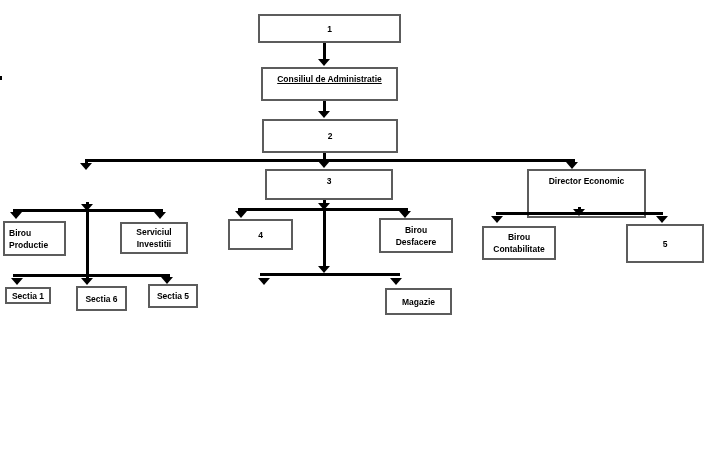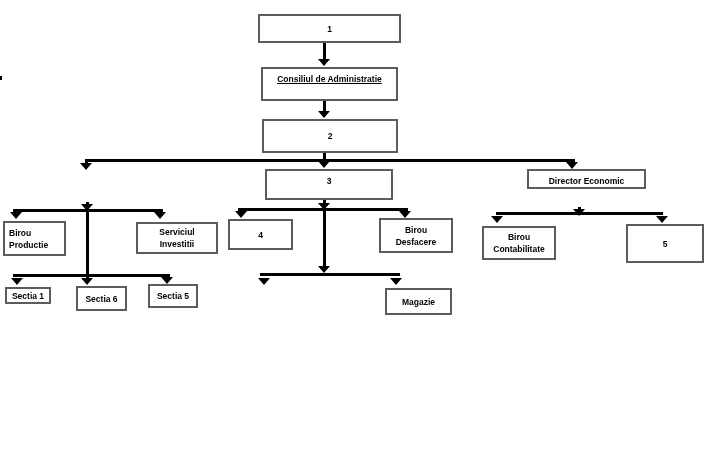--- a/index.html
+++ b/index.html
@@ -37,29 +37,29 @@
   <div class="node pt" style="left:261px;top:67px;width:137px;height:34px;text-decoration:underline;">
     <span class="lbl">Consiliul de Administratie</span>
   </div>
   <div class="node" style="left:262px;top:119px;width:136px;height:34px;">
     <span class="lbl">2</span>
   </div>
 
   <div class="node pt" style="left:265px;top:169px;width:128px;height:31px;">
     <span class="lbl">3</span>
   </div>
-  <div class="node pt" style="left:527px;top:169px;width:119px;height:20px;">
+  <div class="node pt" style="left:527px;top:169px;width:119px;height:49px;">
     <span class="lbl">Director Economic</span>
   </div>
 
   <div class="node left-text" style="left:3px;top:221px;width:63px;height:35px;">
     <span class="lbl">Birou
 Productie</span>
   </div>
-  <div class="node" style="left:136px;top:222px;width:82px;height:32px;">
+  <div class="node" style="left:120px;top:222px;width:68px;height:32px;">
     <span class="lbl">Serviciul
 Investitii</span>
   </div>
   <div class="node" style="left:228px;top:219px;width:65px;height:31px;">
     <span class="lbl">4</span>
   </div>
   <div class="node" style="left:379px;top:218px;width:74px;height:35px;">
     <span class="lbl">Birou
 Desfacere</span>
   </div>

